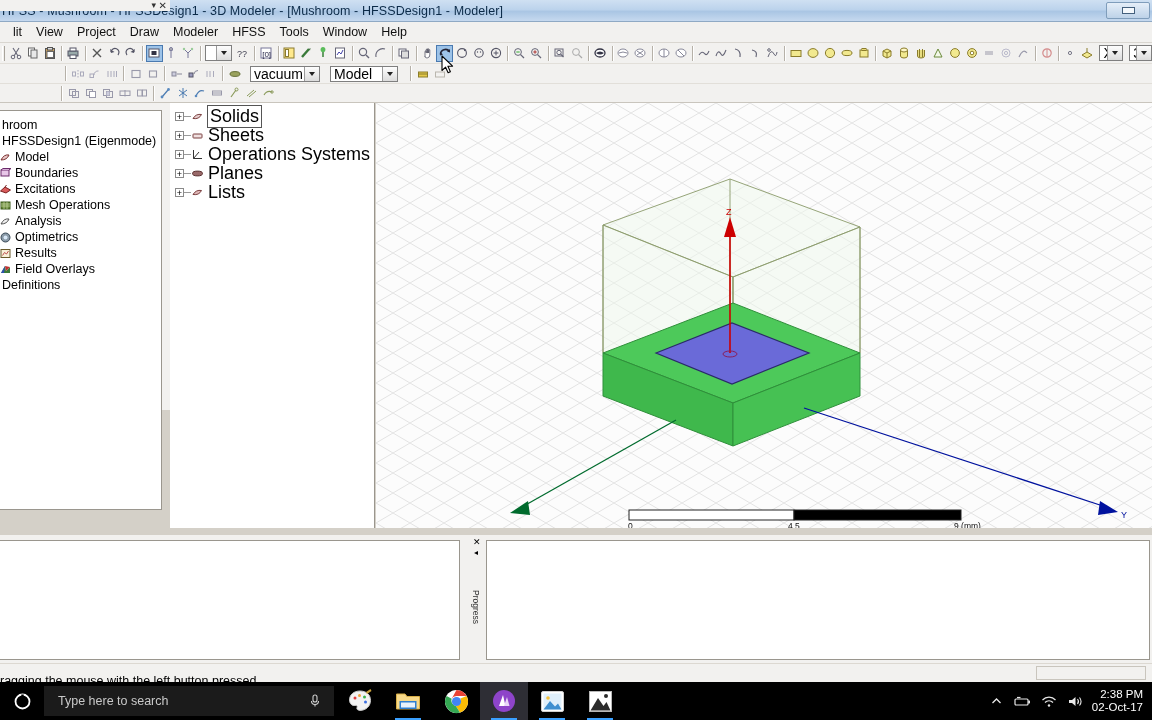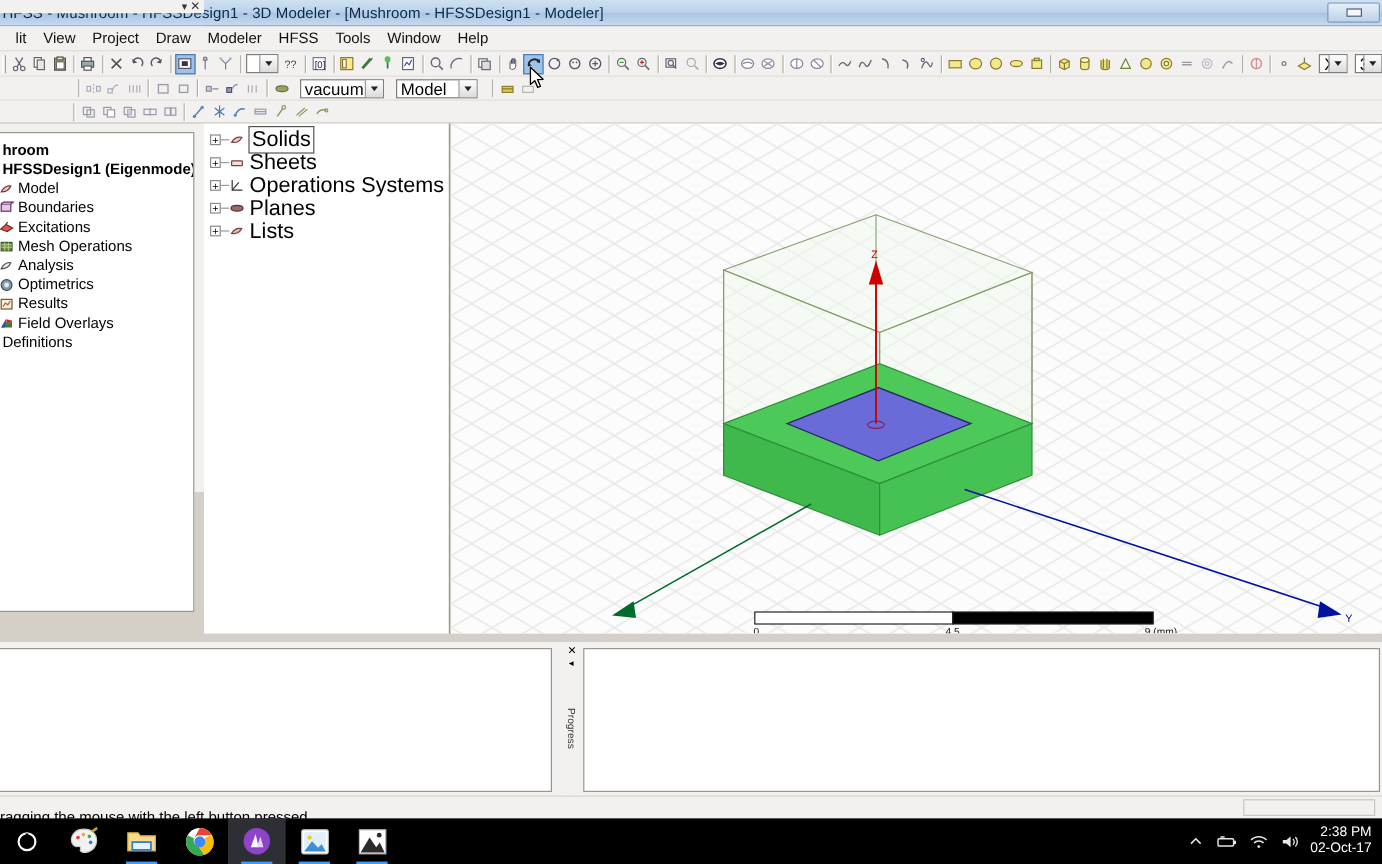--- a/index.html
+++ b/index.html
@@ -77,21 +77,21 @@
     position:absolute; top:1px; font-size:9px; line-height:9px; color:#333; font-family:"Liberation Sans",sans-serif;
   }
   .panelhdr .pin { right:14px; }
   .panelhdr .cls { right:3px; font-size:10px; }
   .treebox {
     position:absolute; left:-6px; top:110px; width:168px; height:400px;
     background:#fff; border:1px solid #9a968e; overflow:hidden;
   }
   .trow { display:flex; align-items:center; height:16px; padding-left:4px; white-space:nowrap; }
   .trow .tlabel { font-size:12.5px; margin-left:3px; }
-  .trow.bold .tlabel { font-weight:bold; }
+  .trow.bold .tlabel { font-weight:normal; }
   .ticon { width:13px; height:13px; flex:0 0 auto; display:flex; align-items:center; justify-content:center; }
 
   
   #modelTree {
     position:absolute; left:170px; top:103px; width:205px; height:425px;
     background:#fff; border-right:1px solid #9a968e; border-top:none;
   }
   .mrow { display:flex; align-items:center; height:19px; padding-left:5px; }
   .mexp {
     width:9px; height:9px; border:1px solid #8a8a8a; background:#fff;
@@ -938,20 +938,30 @@
     <div id="statusRight"></div>
   </div>
 
   <div id="taskbar">
     <div id="startbtn">
       <svg width="17" height="17" viewBox="0 0 17 17">
           <circle cx="8.5" cy="8.5" r="7" fill="none" stroke="#fff" stroke-width="1.8"></circle>
           <path d="M8.5 1.5 L8.5 8.5" stroke="#000" stroke-width="2.4"></path>
         </svg>
     </div>
+    <div id="searchbox">
+      <span class="sph">Type here to search</span>
+      <span class="mic">
+        <svg width="14" height="16" viewBox="0 0 14 16">
+            <rect x="5" y="2" width="4" height="7" rx="2" fill="none" stroke="#d0d0d0" stroke-width="1.1"></rect>
+            <path d="M3.5 8 A3.5 3.5 0 0 0 10.5 8" fill="none" stroke="#d0d0d0" stroke-width="1.1"></path>
+            <path d="M7 11.5 L7 13.5" stroke="#d0d0d0" stroke-width="1.1"></path>
+          </svg>
+      </span>
+    </div>
 
     <div class="tbicon" style="margin-left:2px;">
       <svg width="26" height="26" viewBox="0 0 26 26">
         <path d="M13 3 C6.5 3 2.5 7 2.5 12 C2.5 16 5.5 18 8 17.4 C10 17 10.6 18.4 10 19.6 C9.4 21 10.6 22.4 13 22.4 C19 22.4 23.5 18 23.5 12.4 C23.5 6.8 19.5 3 13 3 Z" fill="#f2f2f2" stroke="#c9c9c9"></path>
         <circle cx="8" cy="10" r="1.5" fill="#e23b3b"></circle>
           <circle cx="12.5" cy="7.5" r="1.5" fill="#f2a33b"></circle>
         <circle cx="17.5" cy="9" r="1.5" fill="#3bb24a"></circle>
           <circle cx="18.5" cy="14" r="1.5" fill="#3b6fe2"></circle>
         <path d="M19 4 L23.5 1 L24.5 3 L20 6 Z" fill="#c9a13b"></path>
       </svg>

